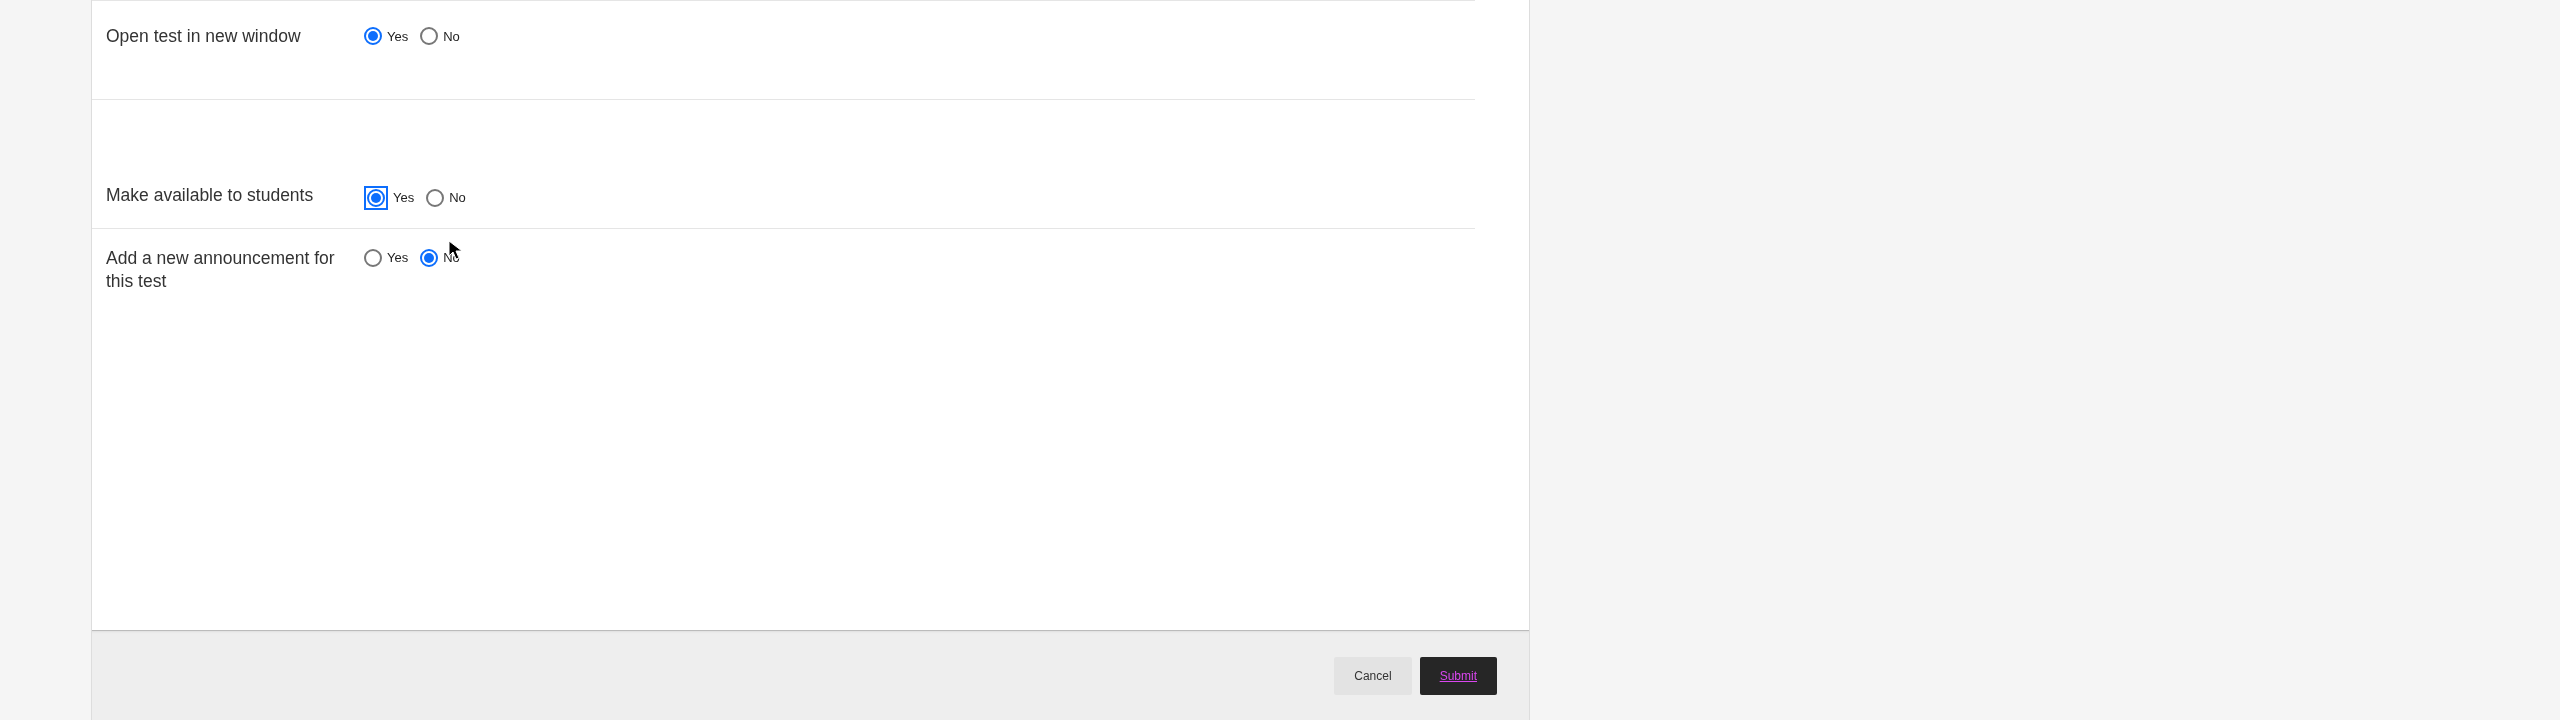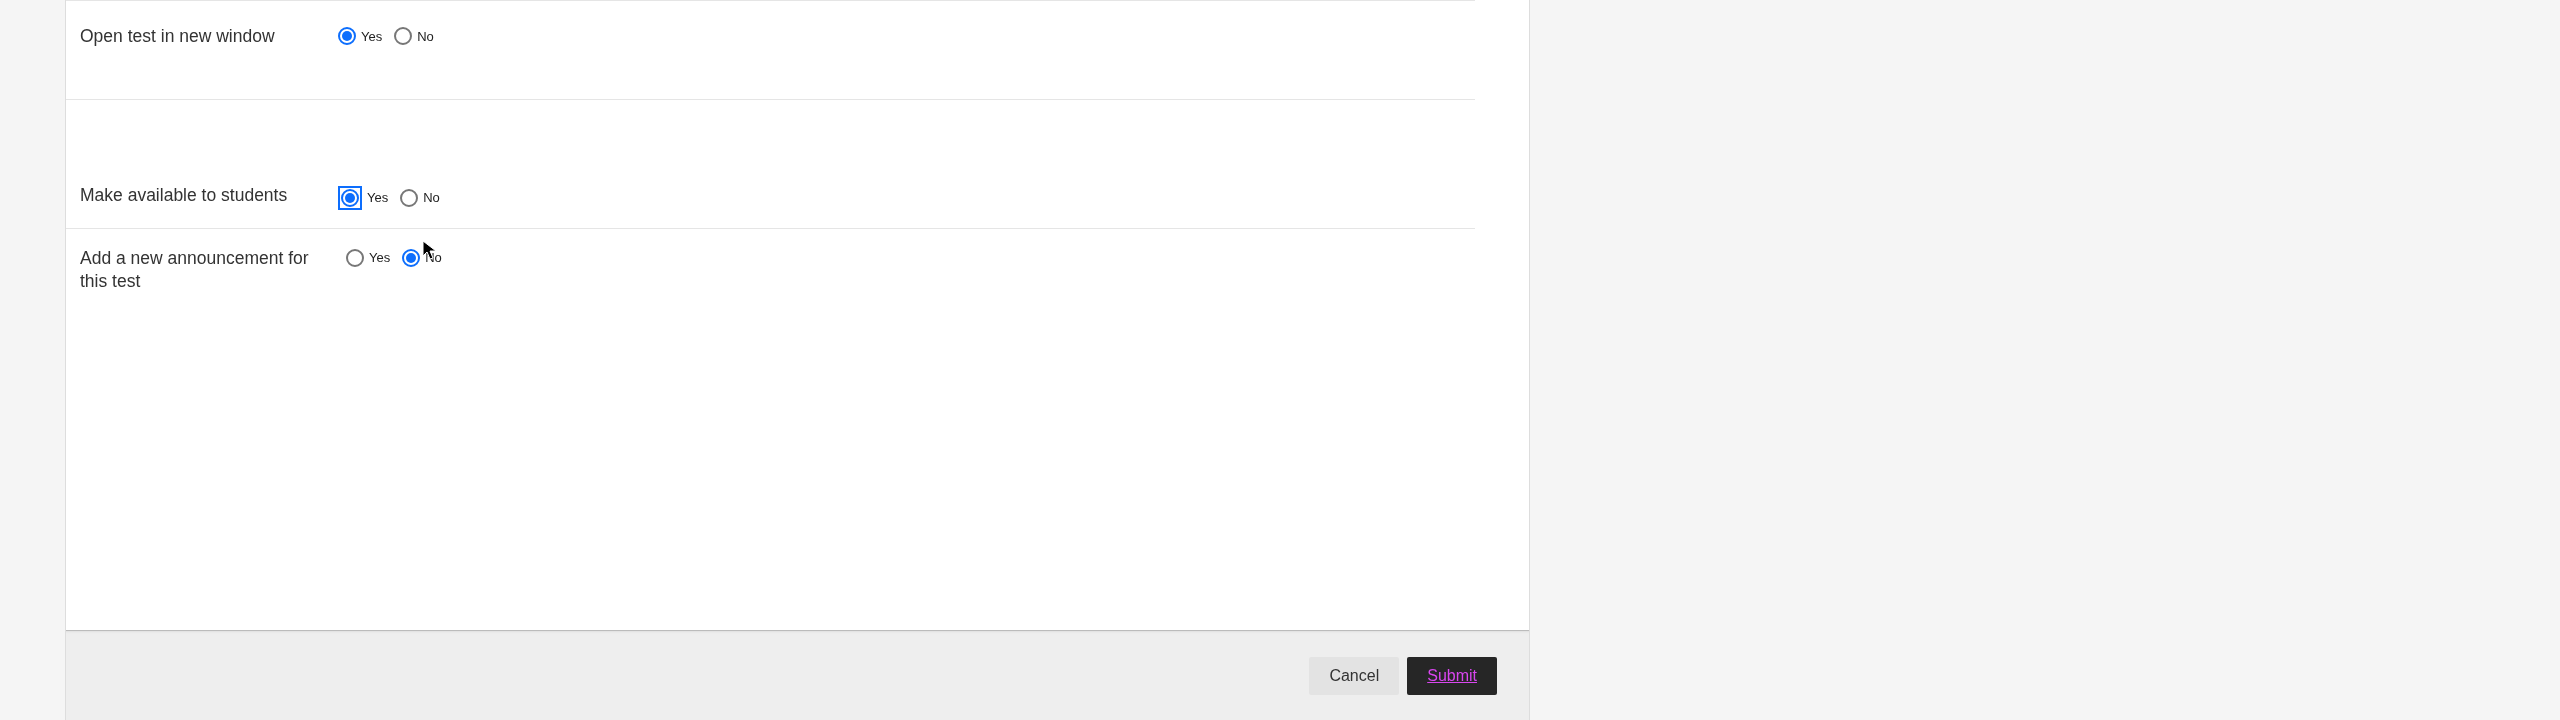--- a/index.html
+++ b/index.html
@@ -6,40 +6,39 @@
     body {
       font-family: -apple-system, BlinkMacSystemFont, "Segoe UI", Helvetica, Arial, sans-serif;
       background: #f5f5f5;
       color: #333;
       font-size: 18px;
       width: 2560px;
       height: 720px;
       overflow: hidden;
     }
     .page-wrap {
-      padding-left: 65px;
+      padding-left: 91px;
       padding-right: 1030px;
     }
     .panel {
       background: #fff;
       border: 1px solid #ddd;
       border-top: none;
       border-bottom: none;
       min-height: 720px;
       position: relative;
     }
     .row {
       display: flex;
       align-items: flex-start;
       padding: 16px 14px;
       border-bottom: 1px solid #e5e5e5;
     }
     .row.no-border {
       border-bottom: none;
-      gap: 8px;
     }
     .row-label {
       width: 258px;
       flex: 0 0 258px;
       color: #333;
       font-size: 17.5px;
       line-height: 1.35;
     }
     .row-controls {
       display: flex;
@@ -139,21 +138,21 @@
       height: 90px;
       display: flex;
       align-items: center;
       justify-content: flex-end;
       padding-right: 32px;
       box-shadow: inset 0 3px 3px -3px rgba(0,0,0,0.12);
     }
     .btn {
       height: 38px;
       padding: 0 20px;
-      font-size: 16px;
+      font-size: 12px;
       border: none;
       cursor: pointer;
       display: inline-flex;
       align-items: center;
       justify-content: center;
       border-radius: 2px;
     }
     .btn-cancel {
       background: #e3e3e3;
       color: #333;

